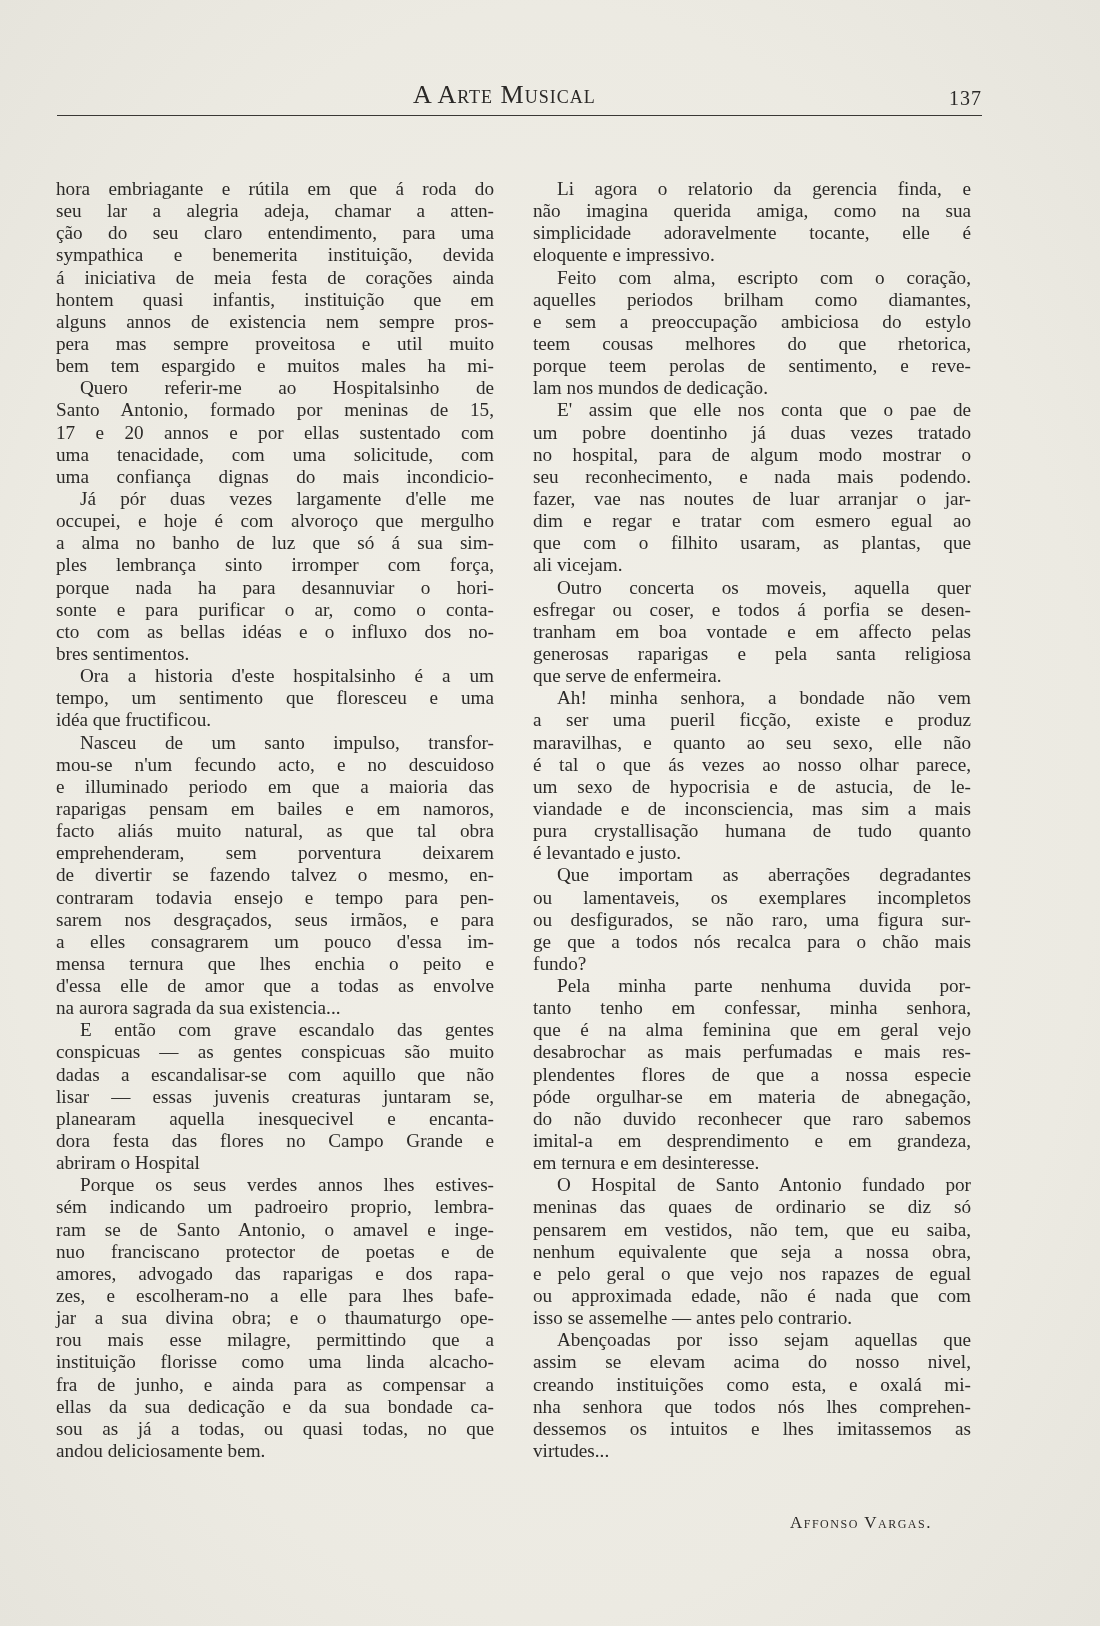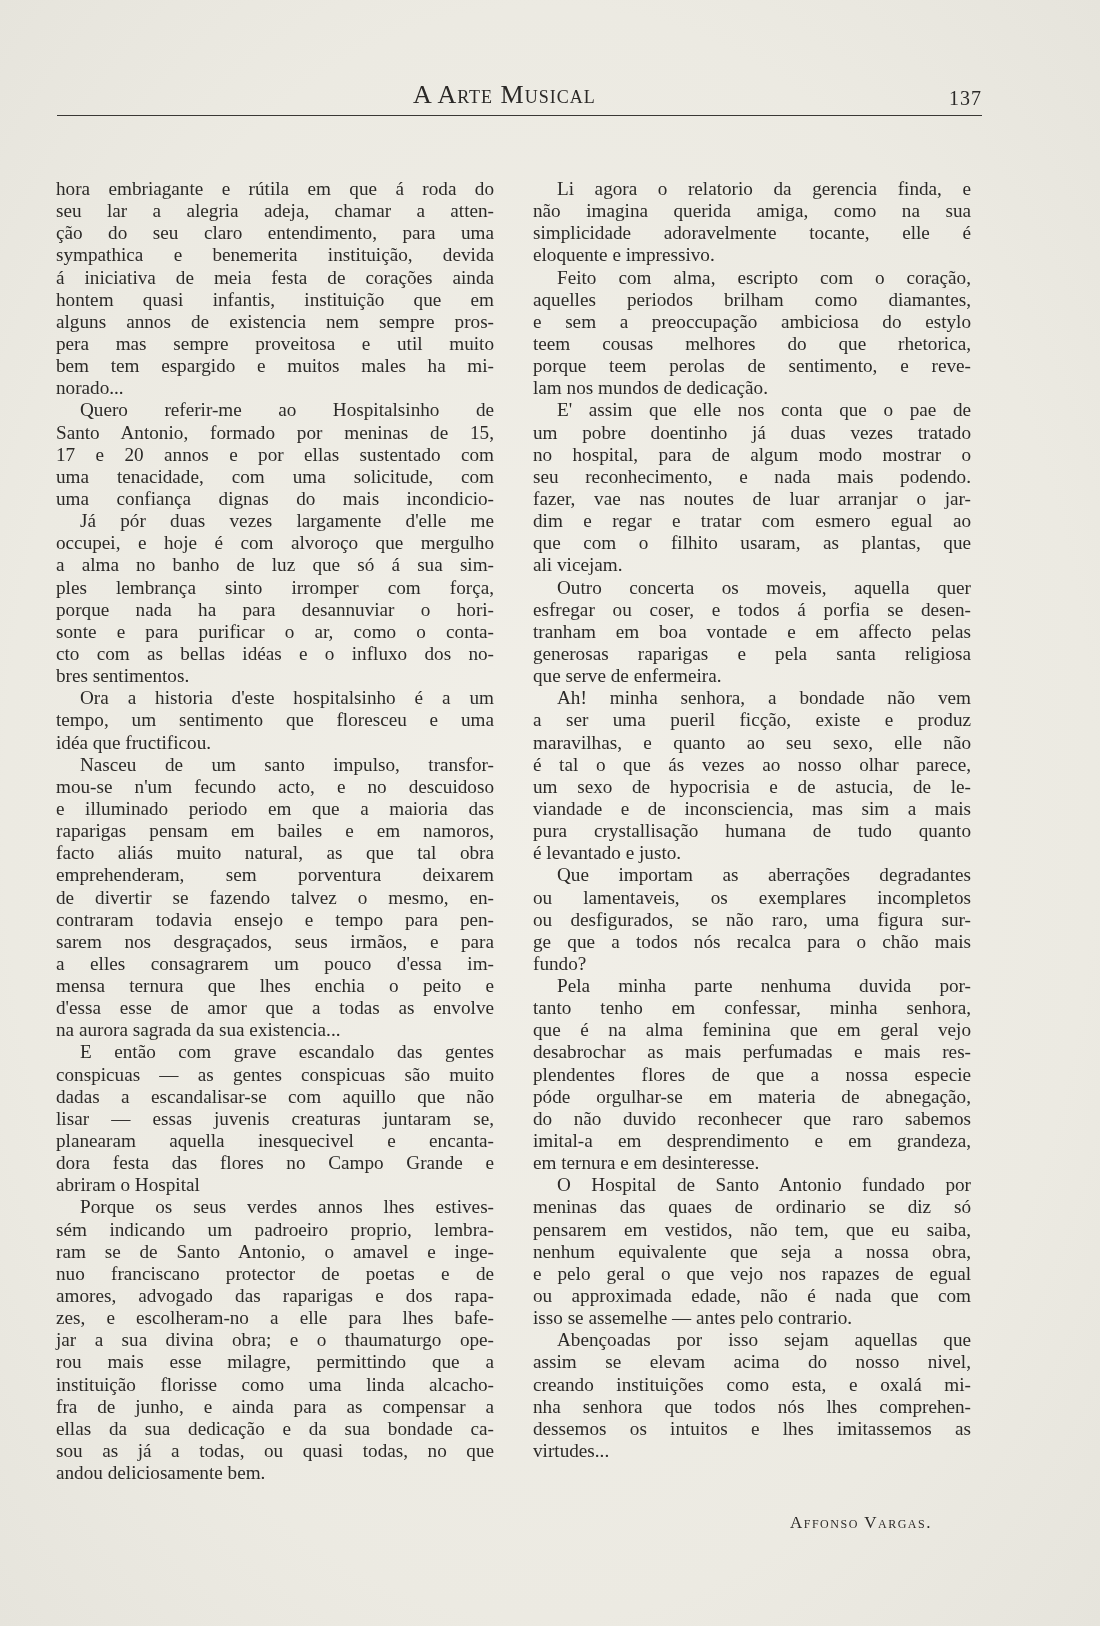--- a/index.html
+++ b/index.html
@@ -75,21 +75,20 @@
       <div>
         <span class="line">hora embriagante e rútila em que á roda do</span>
         <span class="line">seu lar a alegria adeja, chamar a atten-</span>
         <span class="line">ção do seu claro entendimento, para uma</span>
         <span class="line">sympathica e benemerita instituição, devida</span>
         <span class="line">á iniciativa de meia festa de corações ainda</span>
         <span class="line">hontem quasi infantis, instituição que em</span>
         <span class="line">alguns annos de existencia nem sempre pros-</span>
         <span class="line">pera mas sempre proveitosa e util muito</span>
         <span class="line">bem tem espargido e muitos males ha mi-</span>
-        <span class="line last">norado...</span>
       </div>
       <div>
         <span class="line indent">Quero referir-me ao Hospitalsinho de</span>
         <span class="line">Santo Antonio, formado por meninas de 15,</span>
         <span class="line">17 e 20 annos e por ellas sustentado com</span>
         <span class="line">uma tenacidade, com uma solicitude, com</span>
         <span class="line">uma confiança dignas do mais incondicio-</span>
       </div>
       <div>
         <span class="line indent">Já pór duas vezes largamente d'elle me</span>
@@ -111,21 +110,21 @@
         <span class="line">mou-se n'um fecundo acto, e no descuidoso</span>
         <span class="line">e illuminado periodo em que a maioria das</span>
         <span class="line">raparigas pensam em bailes e em namoros,</span>
         <span class="line">facto aliás muito natural, as que tal obra</span>
         <span class="line">emprehenderam, sem porventura deixarem</span>
         <span class="line">de divertir se fazendo talvez o mesmo, en-</span>
         <span class="line">contraram todavia ensejo e tempo para pen-</span>
         <span class="line">sarem nos desgraçados, seus irmãos, e para</span>
         <span class="line">a elles consagrarem um pouco d'essa im-</span>
         <span class="line">mensa ternura que lhes enchia o peito e</span>
-        <span class="line">d'essa esse de amor que a todas as envolve</span>
+        <span class="line">d'essa elle de amor que a todas as envolve</span>
         <span class="line last">na aurora sagrada da sua existencia...</span>
       </div>
       <div>
         <span class="line indent">E então com grave escandalo das gentes</span>
         <span class="line">conspicuas — as gentes conspicuas são muito</span>
         <span class="line">dadas a escandalisar-se com aquillo que não</span>
         <span class="line">lisar — essas juvenis creaturas juntaram se,</span>
         <span class="line">planearam aquella inesquecivel e encanta-</span>
         <span class="line">dora festa das flores no Campo Grande e</span>
         <span class="line last">abriram o Hospital</span>

